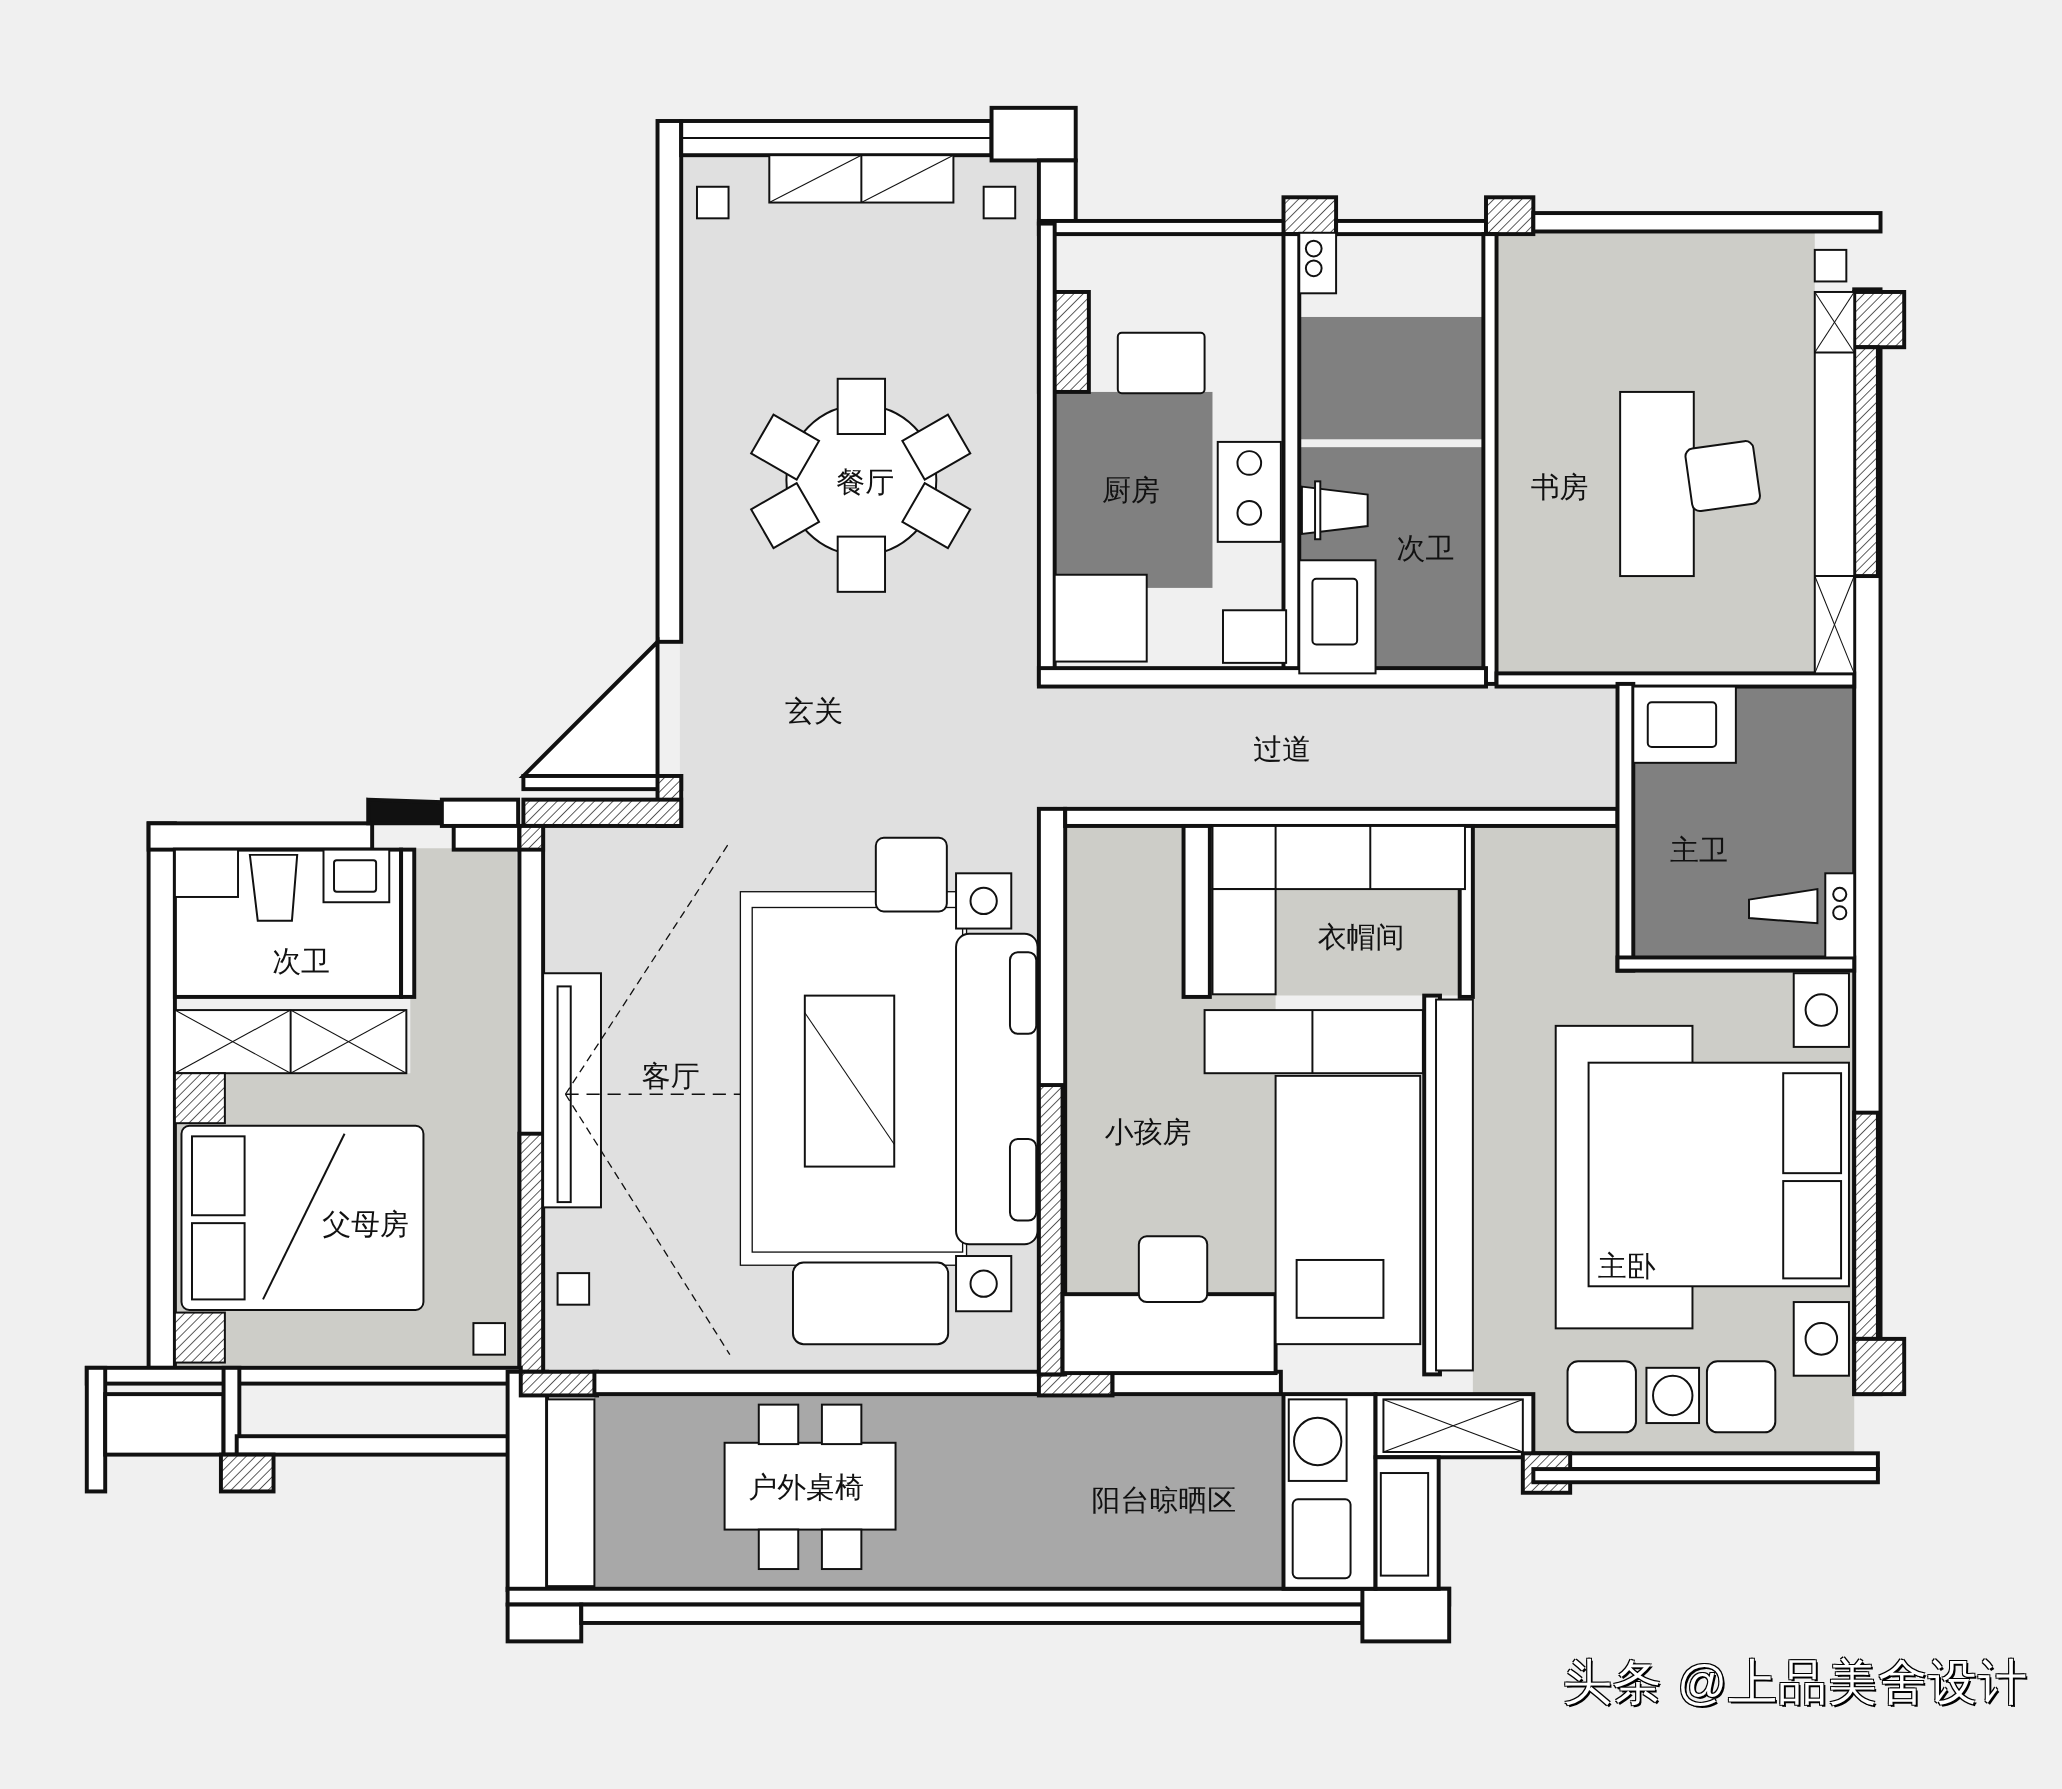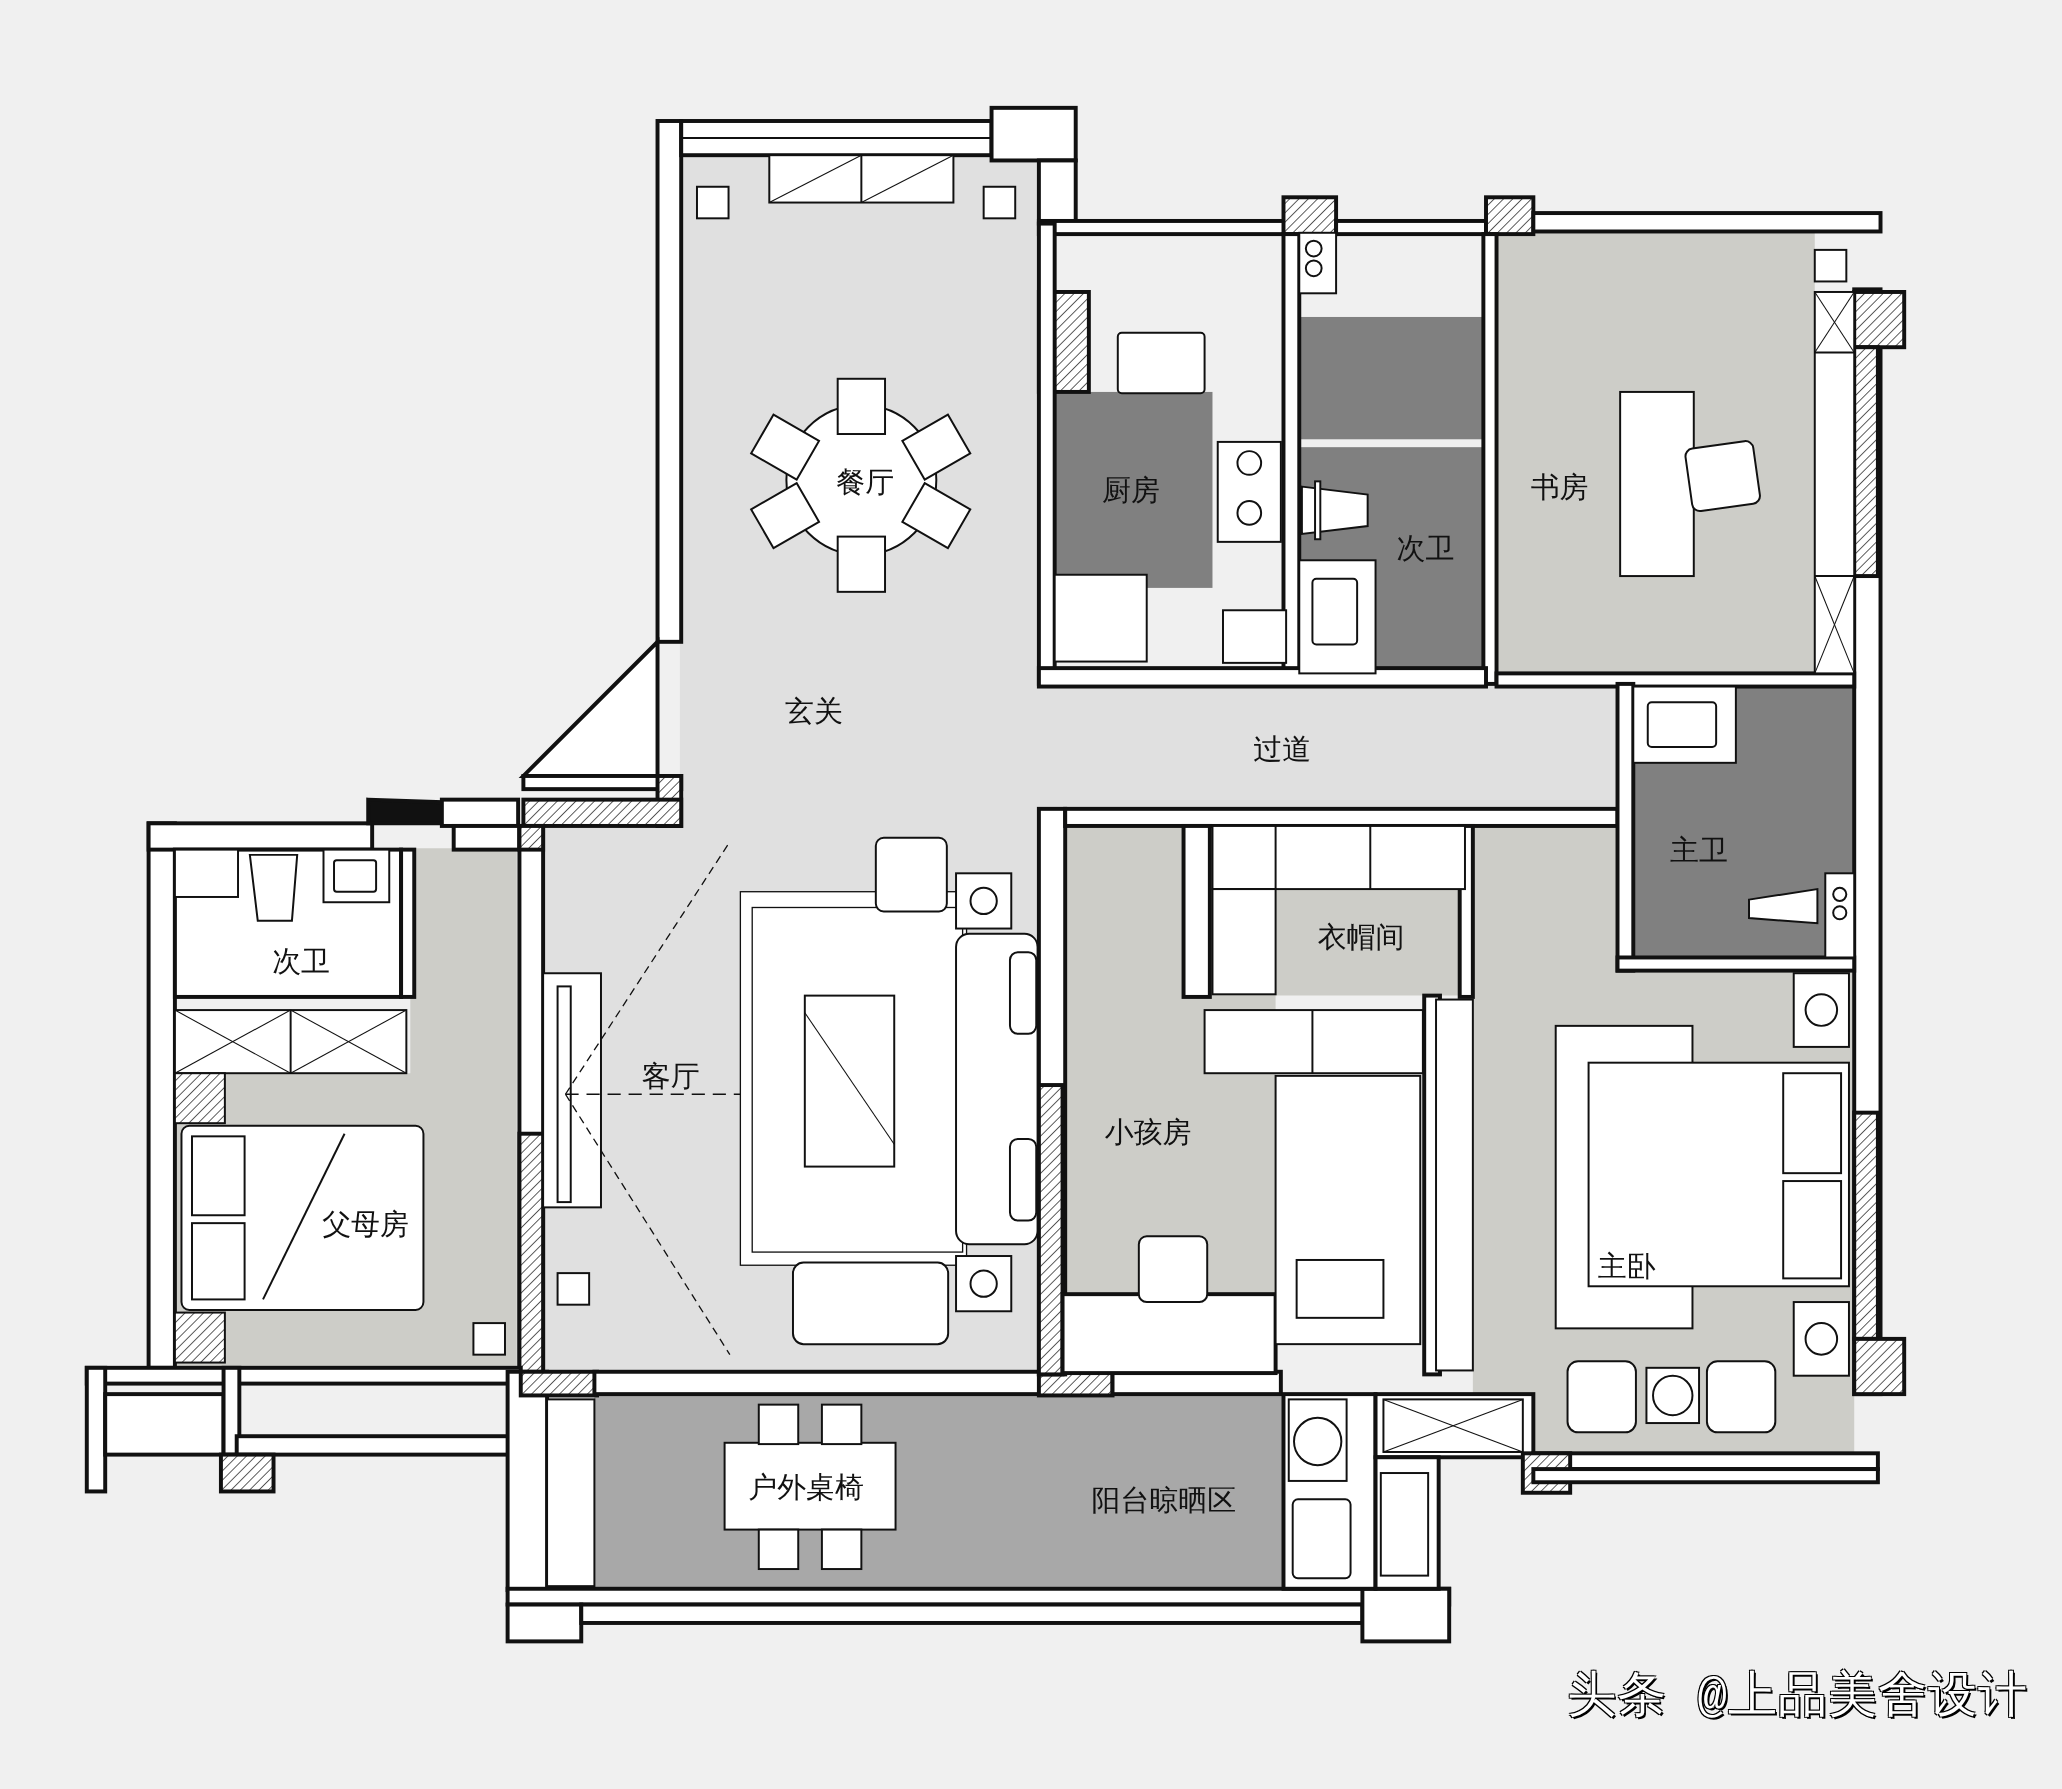--- a/index.html
+++ b/index.html
@@ -1,19 +1,19 @@
 <!DOCTYPE html>
 <html style="font-size:15px"><head>
 <meta charset="utf-8">
 <style>
   html,body{margin:0;padding:0;background:#f0f0f0;}
   body{width:2062px;height:1790px;overflow:hidden;position:relative;font-family:"DejaVu Sans","Liberation Sans",sans-serif;}
   #plan{position:absolute;left:0;top:0;width:2062px;height:1790px;}
   .lbl{font-family:"DejaVu Sans","Liberation Sans",sans-serif;font-size:22px;fill:#111;}
-  .wm{position:absolute;right:34px;bottom:62px;font-family:Liberation Mono, monospace;font-size:49px;color:#fff;
+  .wm{position:absolute;right:34px;bottom:74px;font-family:Liberation Sans, sans-serif;font-size:49px;color:#fff;
       text-shadow:1.9px 1.9px 0 #000,-1px -1px 0 #000,1px -1px 0 #000,-1px 1px 0 #000;letter-spacing:1px;}
 </style>
 </head>
 <body>
 
 <svg id="plan" viewBox="0 0 1568 1361" preserveAspectRatio="none" xmlns="http://www.w3.org/2000/svg">
   <defs>
     <pattern id="hatch" width="5" height="5" patternUnits="userSpaceOnUse" patternTransform="rotate(45)">
       <rect width="5" height="5" fill="#fff"></rect>
       <line x1="0" y1="0" x2="0" y2="5" stroke="#333" stroke-width="1.2"></line>

